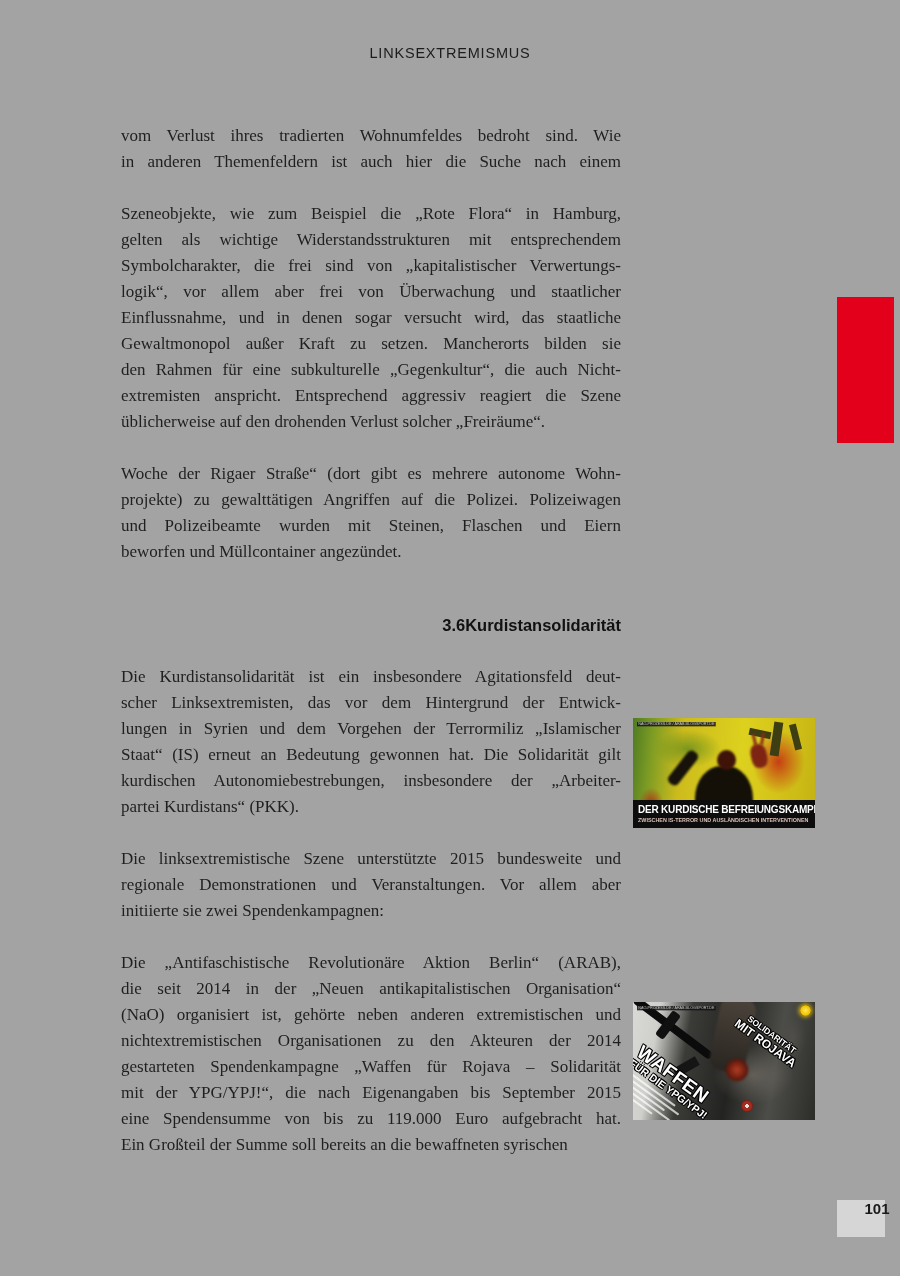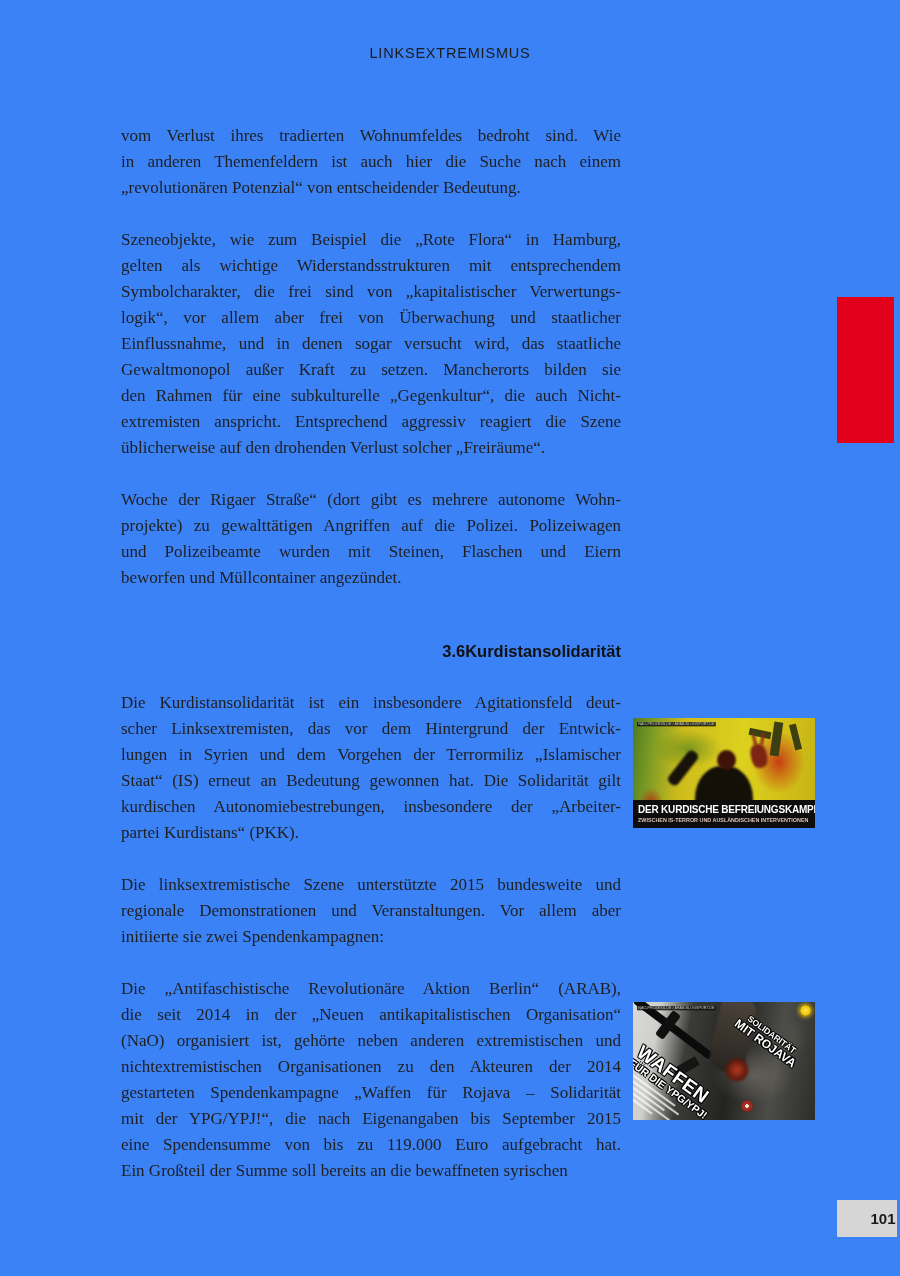--- a/index.html
+++ b/index.html
@@ -1,29 +1,29 @@
 <!DOCTYPE html>
 <html><head>
 <meta charset="utf-8">
 <style>
   * { margin:0; padding:0; box-sizing:border-box; }
   html,body { background:#ffffff; }
   .page {
-    position:relative; width:900px; height:1276px; background:#3b82f6;
+    position:relative; width:900px; height:1276px; background:#a3a3a3;
     font-family:"Liberation Serif","DejaVu Serif",serif; color:#1f1f1f; overflow:hidden;
   }
   .running-head {
     position:absolute; top:45px; left:0; right:0; text-align:center;
     font-family:"Liberation Sans","DejaVu Sans",sans-serif;
     font-size:14.5px; letter-spacing:0.8px; color:#1c1c1c; font-weight:400;
   }
   .red-tab { position:absolute; left:837px; top:297px; width:57px; height:146px; }
   .page-num-box {
-    position:absolute; left:837px; top:1200px; width:60px; height:37px;
-    display:flex; align-items:center; justify-content:center;
+    position:absolute; left:837px; top:1200px; width:48px; height:37px;
+    display:flex; align-items:flex-start; justify-content:center;
     font-family:"Liberation Sans","DejaVu Sans",sans-serif;
     font-size:15px; font-weight:bold; color:#1a1a1a;padding-left:32px;
   }
   .text-col { position:absolute; left:121px; top:123px; width:500px; }
   .para { font-size:17px; line-height:26px; }
   .para + .para { margin-top:26px; }
   .line { text-align:justify; text-align-last:justify; }
   .line-last { text-align-last:left; }
   .section-heading {
     margin-top:49px; margin-bottom:28px; line-height:22px;
@@ -112,21 +112,20 @@
 <div class="page">
 
   <div class="running-head">LINKSEXTREMISMUS</div>
 
   <div class="red-tab" style="background-color: rgb(226, 0, 26);"></div>
 
   <div class="text-col">
     <div class="para">
         <div class="line">vom Verlust ihres tradierten Wohnumfeldes bedroht sind. Wie</div>
         <div class="line">in anderen Themenfeldern ist auch hier die Suche nach einem</div>
-        <div class="line line-last">„revolutionären Potenzial“ von entscheidender Bedeutung.</div>
       </div>
     <div class="para">
         <div class="line">Szeneobjekte, wie zum Beispiel die „Rote Flora“ in Hamburg,</div>
         <div class="line">gelten als wichtige Widerstandsstrukturen mit entsprechendem</div>
         <div class="line">Symbolcharakter, die frei sind von „kapitalistischer Verwertungs-</div>
         <div class="line">logik“, vor allem aber frei von Überwachung und staatlicher</div>
         <div class="line">Einflussnahme, und in denen sogar versucht wird, das staatliche</div>
         <div class="line">Gewaltmonopol außer Kraft zu setzen. Mancherorts bilden sie</div>
         <div class="line">den Rahmen für eine subkulturelle „Gegenkultur“, die auch Nicht-</div>
         <div class="line">extremisten anspricht. Entsprechend aggressiv reagiert die Szene</div>

